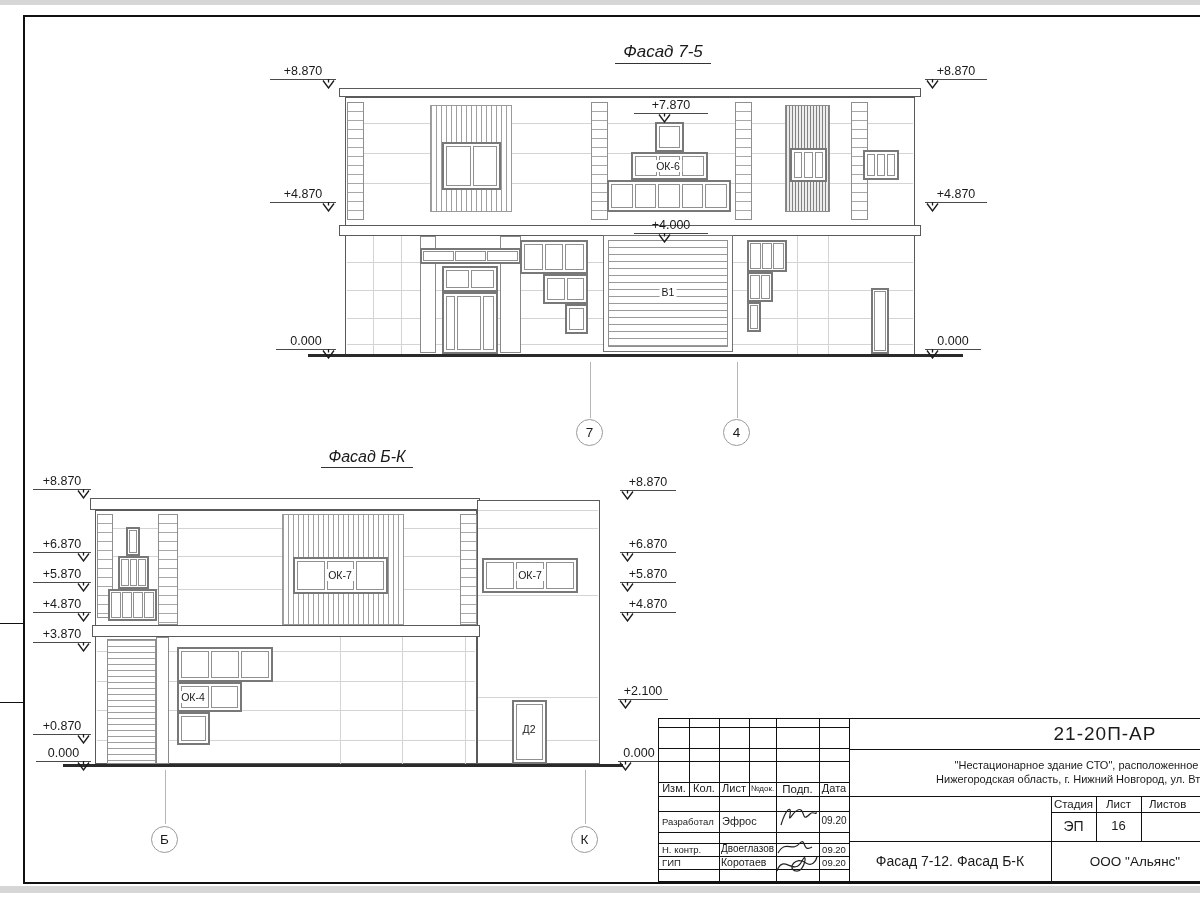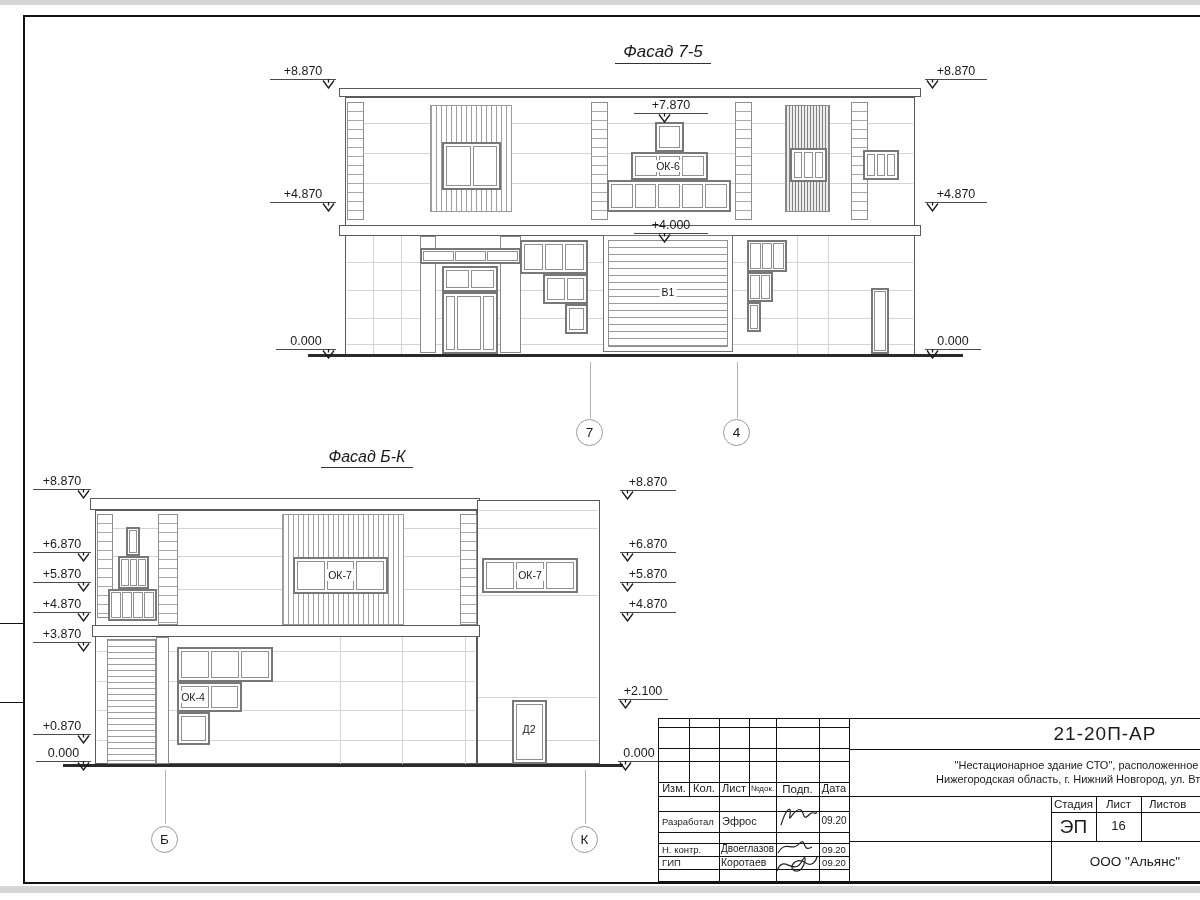--- a/index.html
+++ b/index.html
@@ -481,22 +481,25 @@
   </div>
   <div class="c" style="left:392px;top:77px;width:45px;height:16px;font-size:11.5px">
       <span>Стадия</span>
     </div>
   <div class="c" style="left:437px;top:77px;width:45px;height:16px;font-size:11.5px">
       <span>Лист</span>
     </div>
   <div class="c cl" style="left:482px;top:77px;width:78px;height:16px;font-size:11.5px;padding-left:8px">
       <span>Листов</span>
     </div>
-  <div class="c" style="left:392px;top:93px;width:45px;height:29px;font-size:19px">
+  <div class="c" style="left:392px;top:93px;width:45px;height:29px;font-size:14px">
       <span>ЭП</span>
     </div>
   <div class="c" style="left:437px;top:93px;width:45px;height:29px;font-size:13px">
       <span>16</span>
     </div>
+  <div class="c" style="left:190px;top:122px;width:202px;height:42px;font-size:14px">
+      <span>Фасад 7-12. Фасад Б-К</span>
+    </div>
   <div class="c" style="left:392px;top:122px;width:168px;height:42px;font-size:13.5px">
       <span>ООО "Альянс"</span>
     </div>
 </div>
 
 </body></html>

